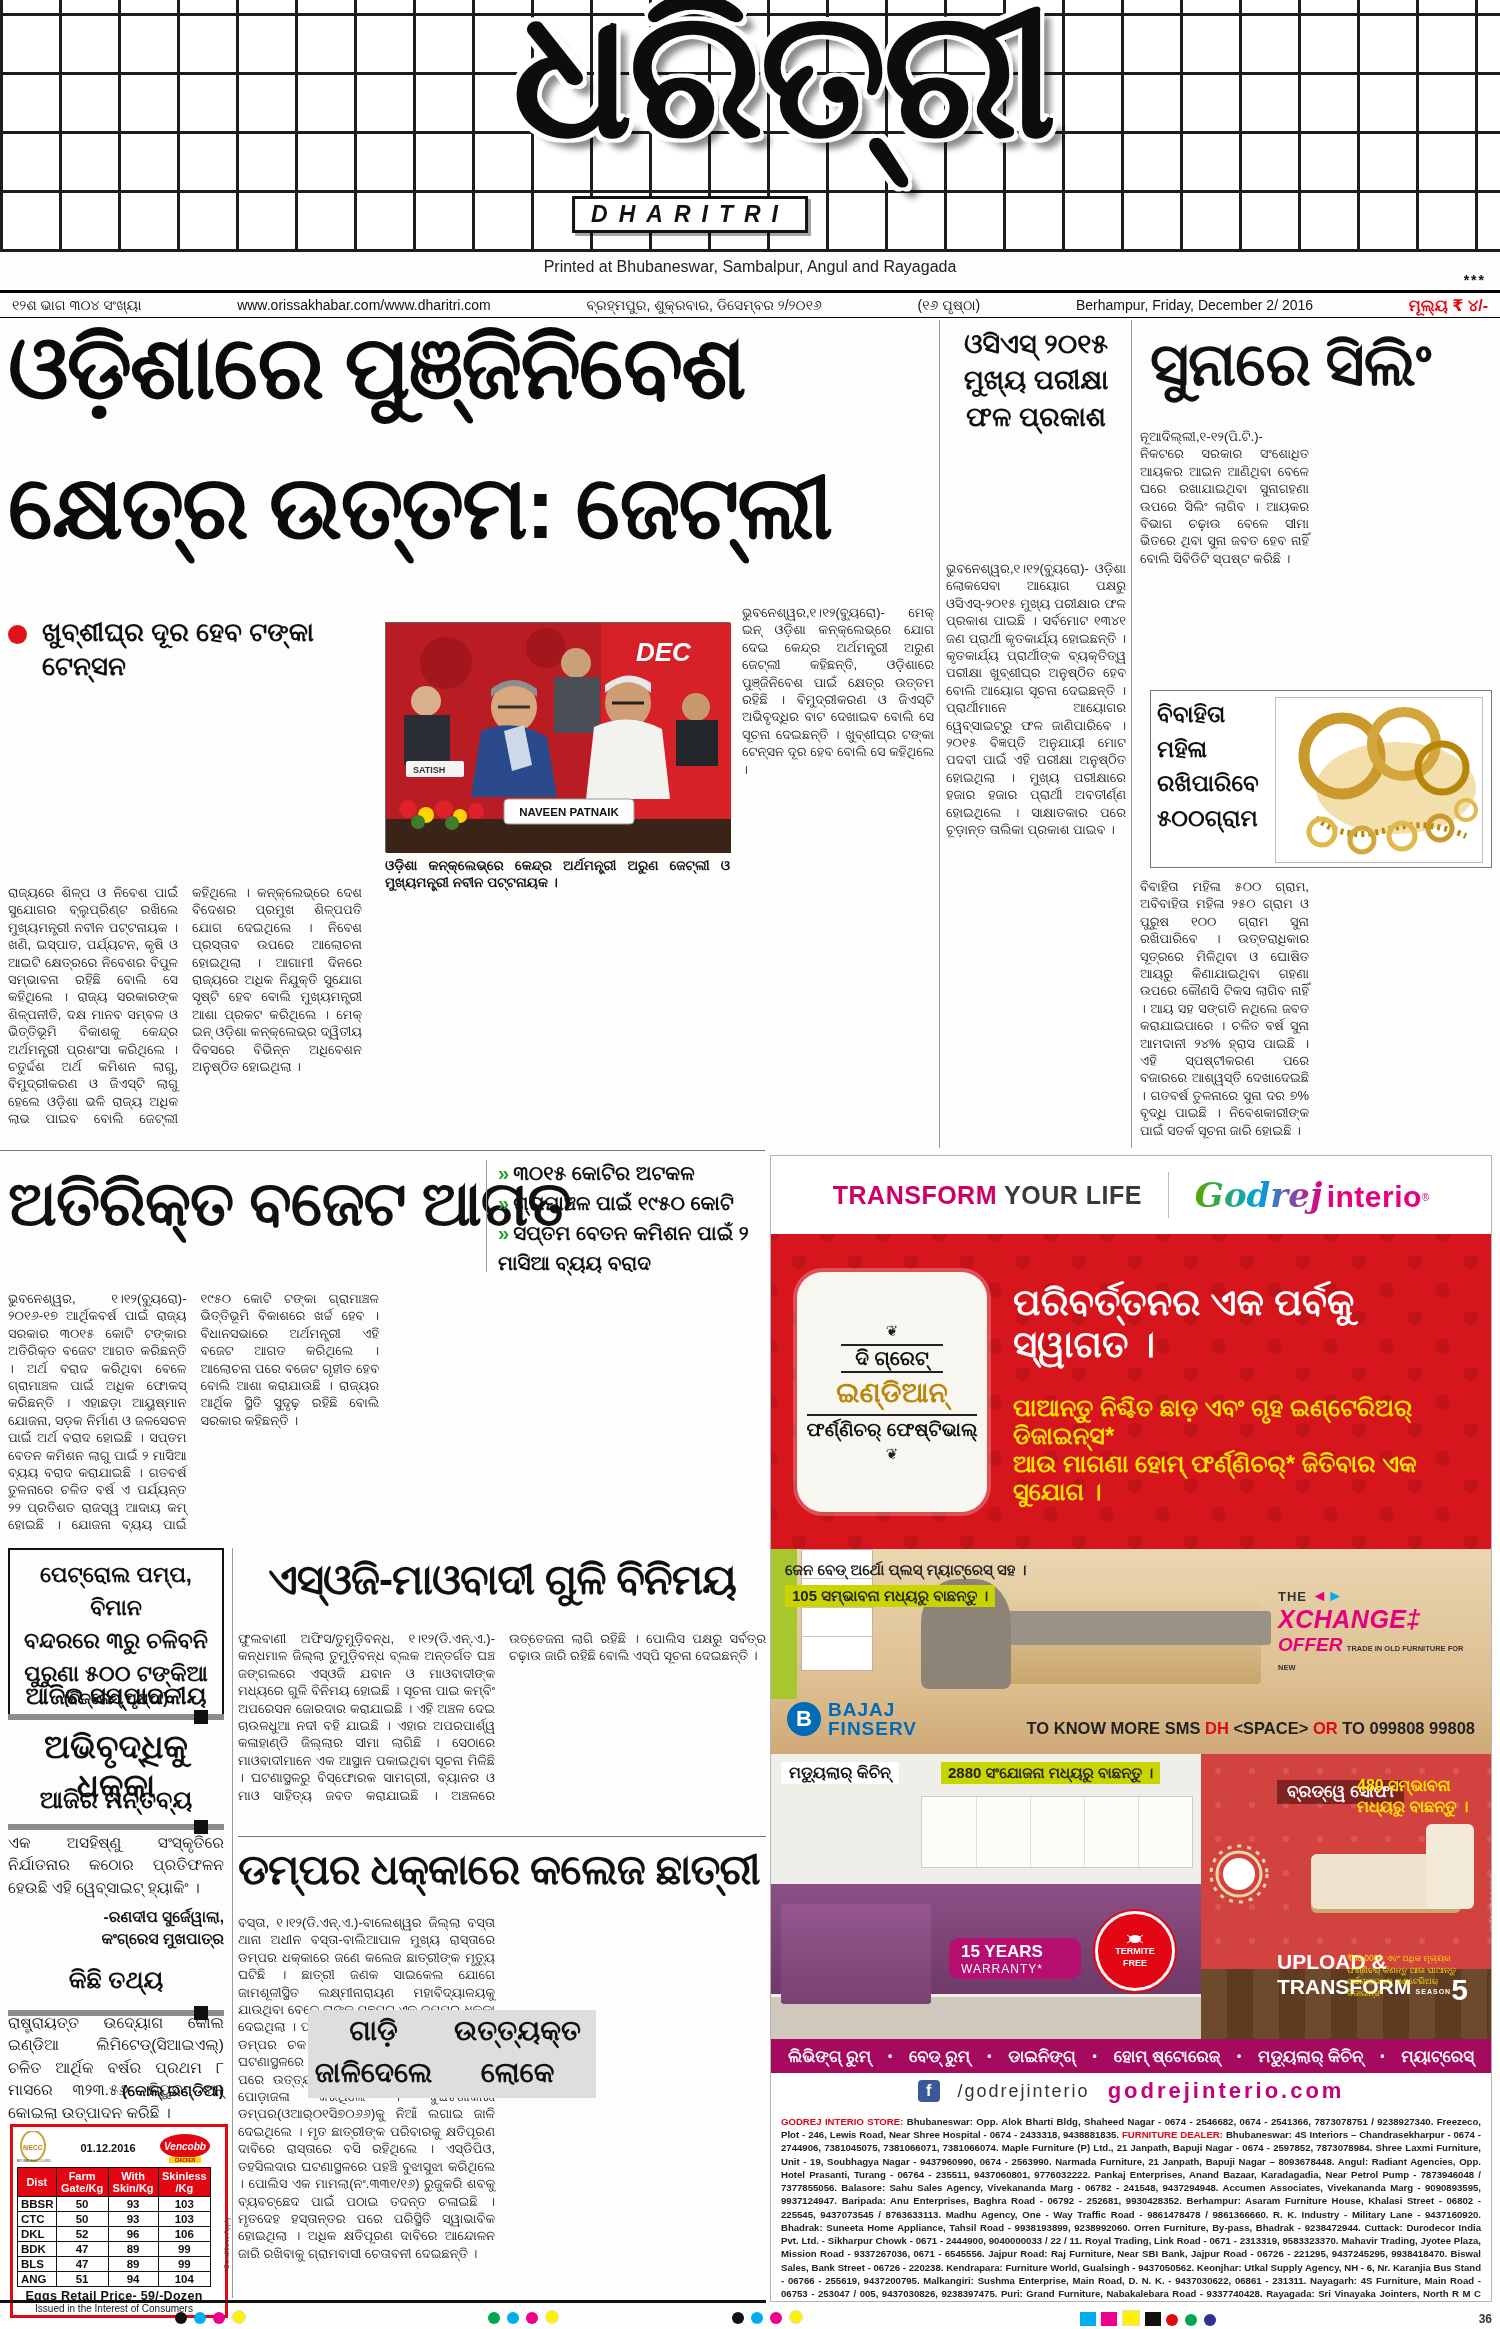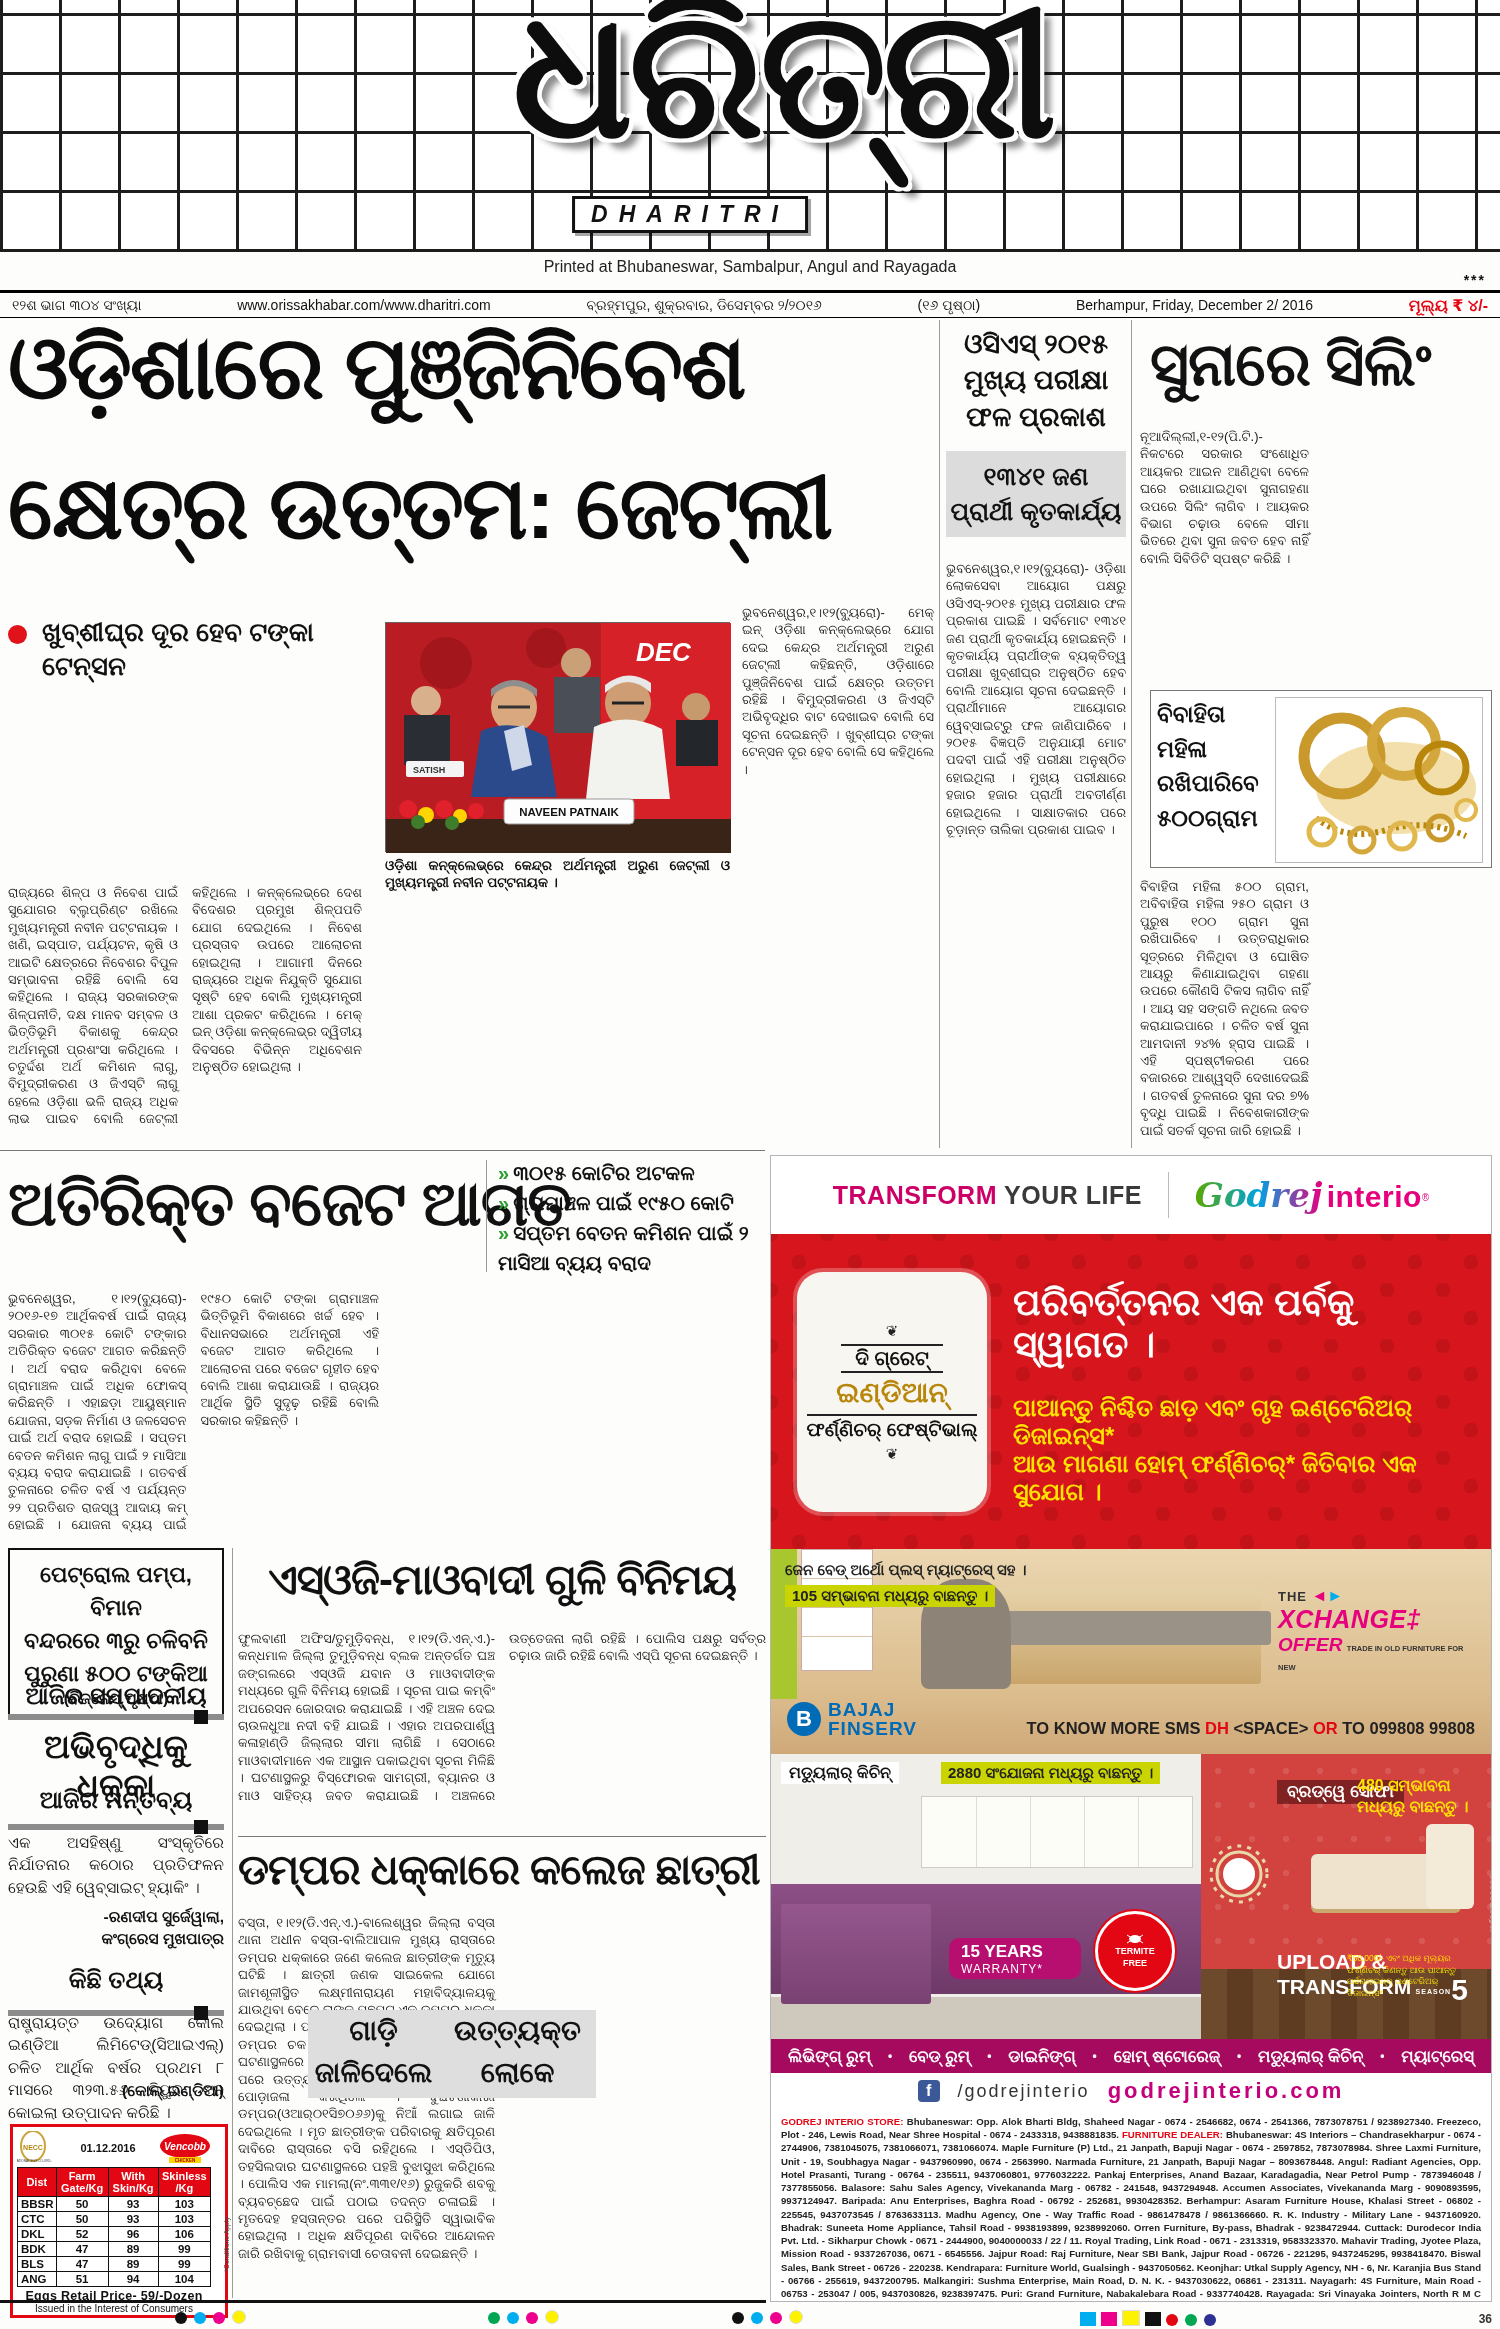--- a/index.html
+++ b/index.html
@@ -233,24 +233,20 @@
   <div class="abs bt" style="left:742px;top:604px;width:192px;height:544px;">ଭୁବନେଶ୍ୱର,୧।୧୨(ବ୍ୟୁରୋ)- ମେକ୍ ଇନ୍ ଓଡ଼ିଶା କନ୍‌କ୍ଲେଭ୍‌ରେ ଯୋଗ ଦେଇ କେନ୍ଦ୍ର ଅର୍ଥମନ୍ତ୍ରୀ ଅରୁଣ ଜେଟ୍‌ଲୀ କହିଛନ୍ତି, ଓଡ଼ିଶାରେ ପୁଞ୍ଜିନିବେଶ ପାଇଁ କ୍ଷେତ୍ର ଉତ୍ତମ ରହିଛି । ବିମୁଦ୍ରୀକରଣ ଓ ଜିଏସ୍‌ଟି ଅଭିବୃଦ୍ଧିର ବାଟ ଦେଖାଇବ ବୋଲି ସେ ସୂଚନା ଦେଇଛନ୍ତି । ଖୁବ୍‌ଶୀଘ୍ର ଟଙ୍କା ଟେନ୍‌ସନ ଦୂର ହେବ ବୋଲି ସେ କହିଥିଲେ ।</div>
   <div class="abs bt cols4" style="left:8px;top:884px;width:722px;height:260px;">ରାଜ୍ୟରେ ଶିଳ୍ପ ଓ ନିବେଶ ପାଇଁ ସୁଯୋଗର ବ୍ଲୁପ୍ରିଣ୍ଟ ରଖିଲେ ମୁଖ୍ୟମନ୍ତ୍ରୀ ନବୀନ ପଟ୍ଟନାୟକ । ଖଣି, ଇସ୍ପାତ, ପର୍ଯ୍ୟଟନ, କୃଷି ଓ ଆଇଟି କ୍ଷେତ୍ରରେ ନିବେଶର ବିପୁଳ ସମ୍ଭାବନା ରହିଛି ବୋଲି ସେ କହିଥିଲେ । ରାଜ୍ୟ ସରକାରଙ୍କ ଶିଳ୍ପନୀତି, ଦକ୍ଷ ମାନବ ସମ୍ବଳ ଓ ଭିତ୍ତିଭୂମି ବିକାଶକୁ କେନ୍ଦ୍ର ଅର୍ଥମନ୍ତ୍ରୀ ପ୍ରଶଂସା କରିଥିଲେ । ଚତୁର୍ଦ୍ଦଶ ଅର୍ଥ କମିଶନ ଲାଗୁ, ବିମୁଦ୍ରୀକରଣ ଓ ଜିଏସ୍‌ଟି ଲାଗୁ ହେଲେ ଓଡ଼ିଶା ଭଳି ରାଜ୍ୟ ଅଧିକ ଲାଭ ପାଇବ ବୋଲି ଜେଟ୍‌ଲୀ କହିଥିଲେ । କନ୍‌କ୍ଲେଭ୍‌ରେ ଦେଶ ବିଦେଶର ପ୍ରମୁଖ ଶିଳ୍ପପତି ଯୋଗ ଦେଇଥିଲେ । ନିବେଶ ପ୍ରସ୍ତାବ ଉପରେ ଆଲୋଚନା ହୋଇଥିଲା । ଆଗାମୀ ଦିନରେ ରାଜ୍ୟରେ ଅଧିକ ନିଯୁକ୍ତି ସୁଯୋଗ ସୃଷ୍ଟି ହେବ ବୋଲି ମୁଖ୍ୟମନ୍ତ୍ରୀ ଆଶା ପ୍ରକଟ କରିଥିଲେ । ମେକ୍ ଇନ୍ ଓଡ଼ିଶା କନ୍‌କ୍ଲେଭ୍‌ର ଦ୍ୱିତୀୟ ଦିବସରେ ବିଭିନ୍ନ ଅଧିବେଶନ ଅନୁଷ୍ଠିତ ହୋଇଥିଲା ।</div>
 
   <div class="abs vrule" style="left:939px;top:320px;height:828px;"></div>
   <div class="abs vrule" style="left:1131px;top:320px;height:828px;"></div>
 
   <div class="abs" style="left:946px;top:326px;width:180px;">
     <div class="kicker">ଓସିଏସ୍ ୨୦୧୫</div>
     <div class="kicker">ମୁଖ୍ୟ ପରୀକ୍ଷା</div>
     <div class="kicker">ଫଳ ପ୍ରକାଶ</div>
-    <div class="graybox" style="margin-top:16px;">
-      <div>୧୩୪୧ ଜଣ</div>
-      <div>ପ୍ରାର୍ଥୀ କୃତକାର୍ଯ୍ୟ</div>
-    </div>
   </div>
   <div class="abs bt" style="left:946px;top:560px;width:180px;height:588px;">ଭୁବନେଶ୍ୱର,୧।୧୨(ବ୍ୟୁରୋ)- ଓଡ଼ିଶା ଲୋକସେବା ଆୟୋଗ ପକ୍ଷରୁ ଓସିଏସ୍-୨୦୧୫ ମୁଖ୍ୟ ପରୀକ୍ଷାର ଫଳ ପ୍ରକାଶ ପାଇଛି । ସର୍ବମୋଟ ୧୩୪୧ ଜଣ ପ୍ରାର୍ଥୀ କୃତକାର୍ଯ୍ୟ ହୋଇଛନ୍ତି । କୃତକାର୍ଯ୍ୟ ପ୍ରାର୍ଥୀଙ୍କ ବ୍ୟକ୍ତିତ୍ୱ ପରୀକ୍ଷା ଖୁବ୍‌ଶୀଘ୍ର ଅନୁଷ୍ଠିତ ହେବ ବୋଲି ଆୟୋଗ ସୂଚନା ଦେଇଛନ୍ତି । ପ୍ରାର୍ଥୀମାନେ ଆୟୋଗର ୱେବ୍‌ସାଇଟ୍‌ରୁ ଫଳ ଜାଣିପାରିବେ । ୨୦୧୫ ବିଜ୍ଞପ୍ତି ଅନୁଯାୟୀ ମୋଟ ପଦବୀ ପାଇଁ ଏହି ପରୀକ୍ଷା ଅନୁଷ୍ଠିତ ହୋଇଥିଲା । ମୁଖ୍ୟ ପରୀକ୍ଷାରେ ହଜାର ହଜାର ପ୍ରାର୍ଥୀ ଅବତୀର୍ଣ୍ଣ ହୋଇଥିଲେ । ସାକ୍ଷାତକାର ପରେ ଚୂଡ଼ାନ୍ତ ତାଲିକା ପ୍ରକାଶ ପାଇବ ।</div>
 
   <div class="abs h-sunare" style="left:1150px;top:330px;width:345px;">ସୁନାରେ ସିଲିଂ</div>
   <div class="abs bt cols2" style="left:1140px;top:428px;width:352px;height:256px;">ନୂଆଦିଲ୍ଲୀ,୧-୧୨(ପି.ଟି.)- ନିକଟରେ ସରକାର ସଂଶୋଧିତ ଆୟକର ଆଇନ ଆଣିଥିବା ବେଳେ ଘରେ ରଖାଯାଇଥିବା ସୁନାଗହଣା ଉପରେ ସିଲିଂ ଲାଗିବ । ଆୟକର ବିଭାଗ ଚଢ଼ାଉ ବେଳେ ସୀମା ଭିତରେ ଥିବା ସୁନା ଜବତ ହେବ ନାହିଁ ବୋଲି ସିବିଡିଟି ସ୍ପଷ୍ଟ କରିଛି ।</div>
   <div class="abs goldbox" style="left:1150px;top:690px;width:342px;height:178px;">
     <div class="lbl">
       <div>ବିବାହିତା</div>
       <div>ମହିଳା</div>
       <div>ରଖିପାରିବେ</div>

